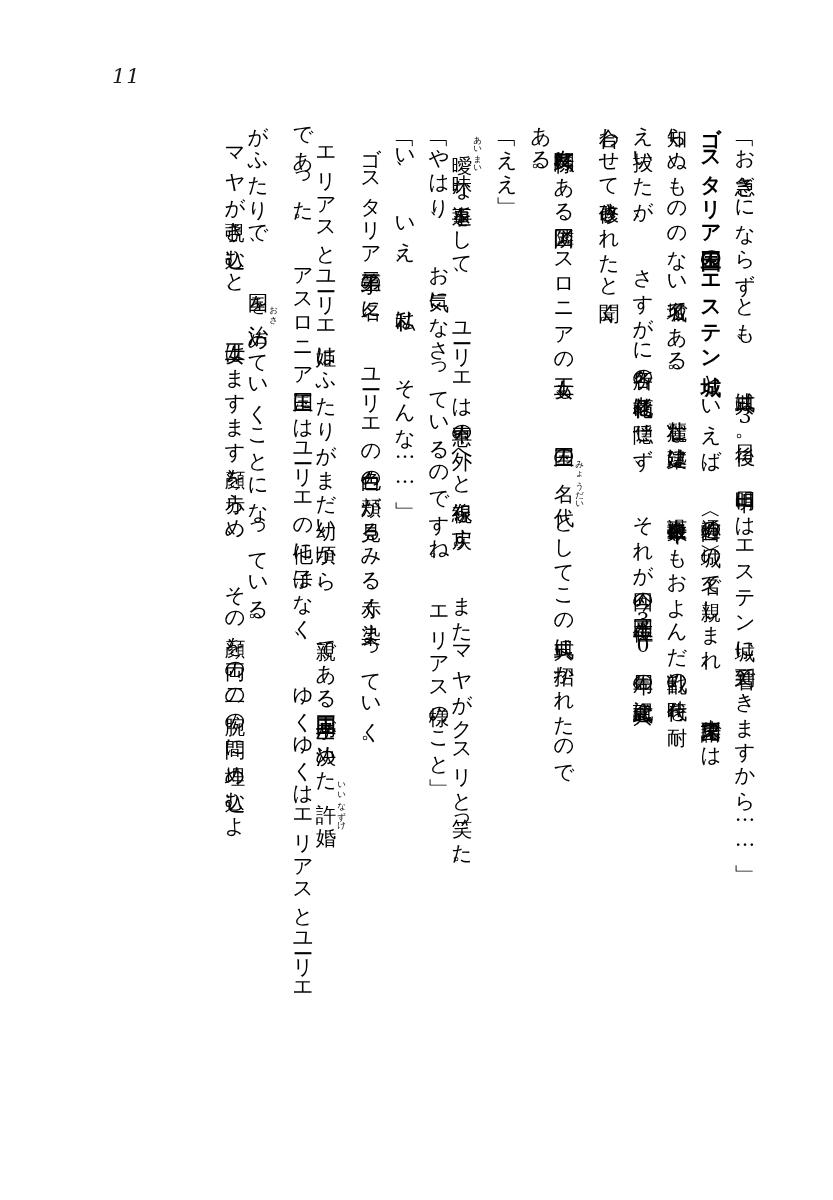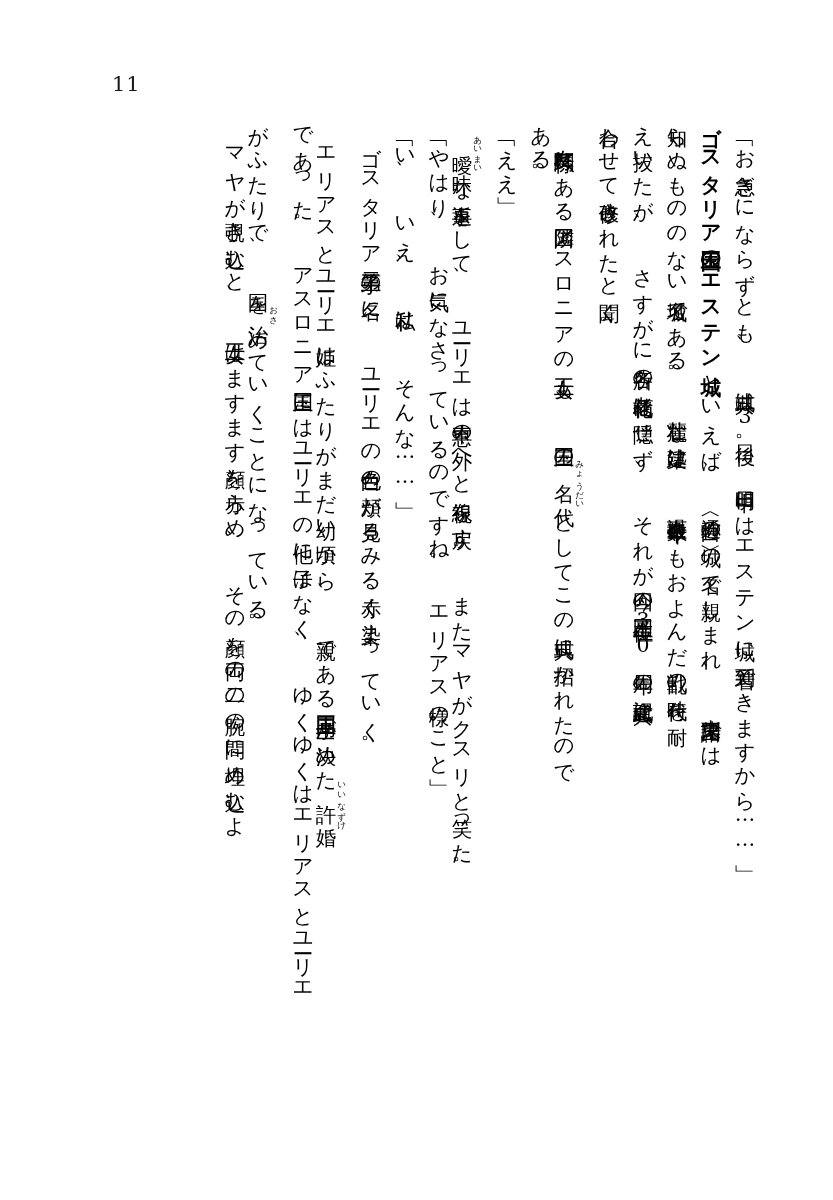--- a/index.html
+++ b/index.html
@@ -17,22 +17,23 @@
   #page {
     position: relative;
     width: 833px;
     height: 1200px;
     background: #ffffff;
   }
   
   #page-number {
     position: absolute;
     left: 112px;
-    top: 72px;
+    top: 64px;
     font-size: 21px;
+    font-style: italic;
     font-family: "DejaVu Serif", "Liberation Serif", serif;
     color: #1a1a1a;
     letter-spacing: 1px;
   }
   
   #body-text {
     position: absolute;
     right: 78px;
     top: 112px;
     height: 1010px;

